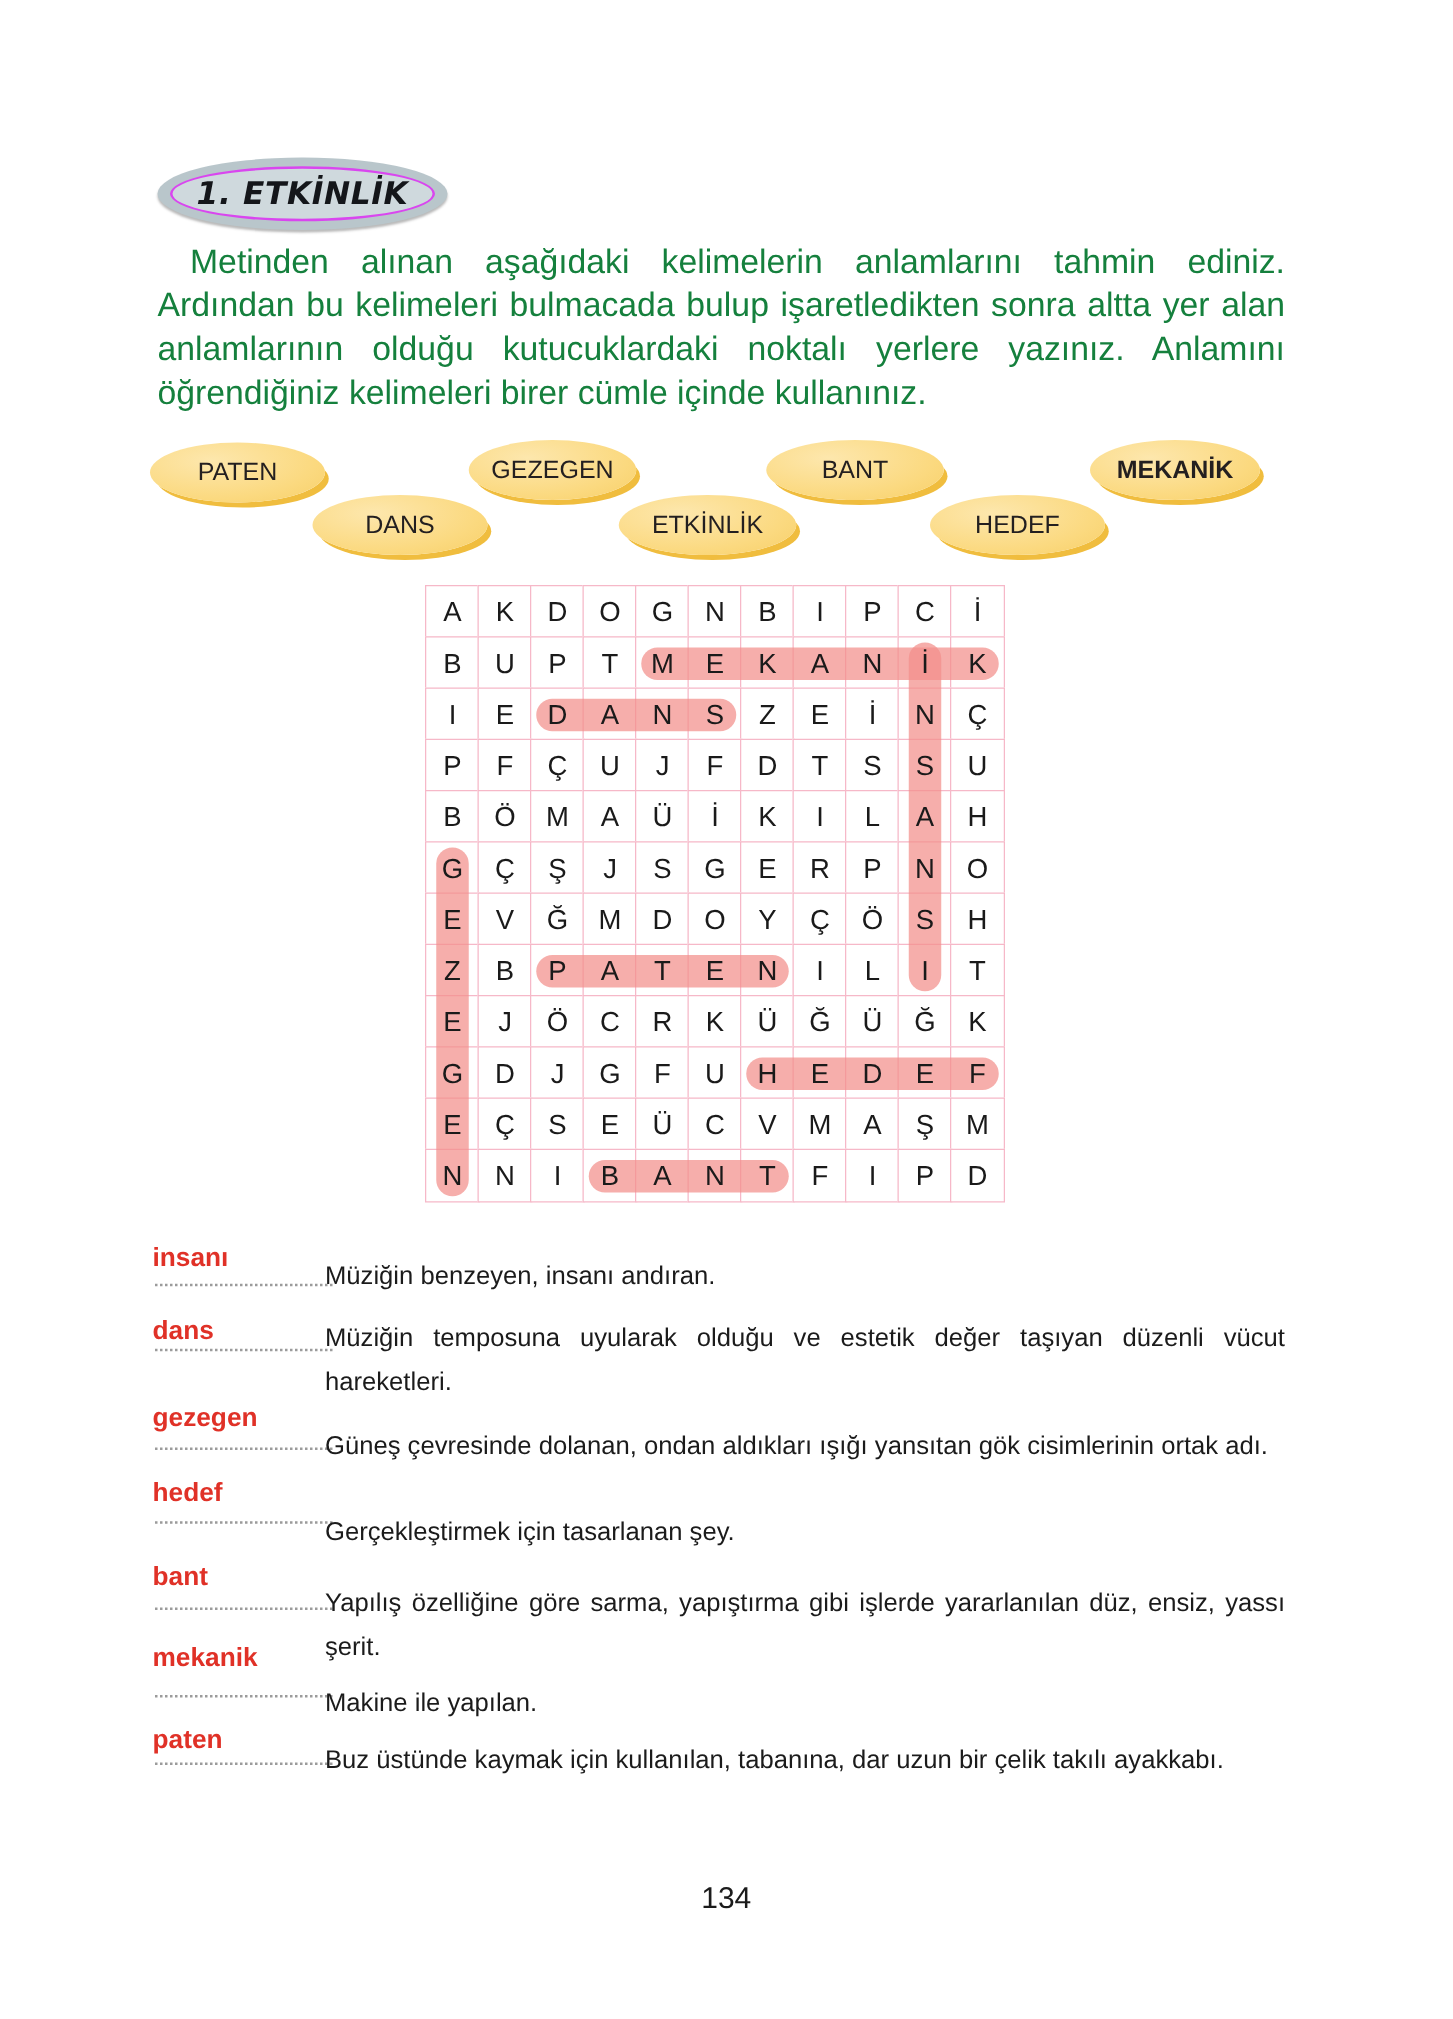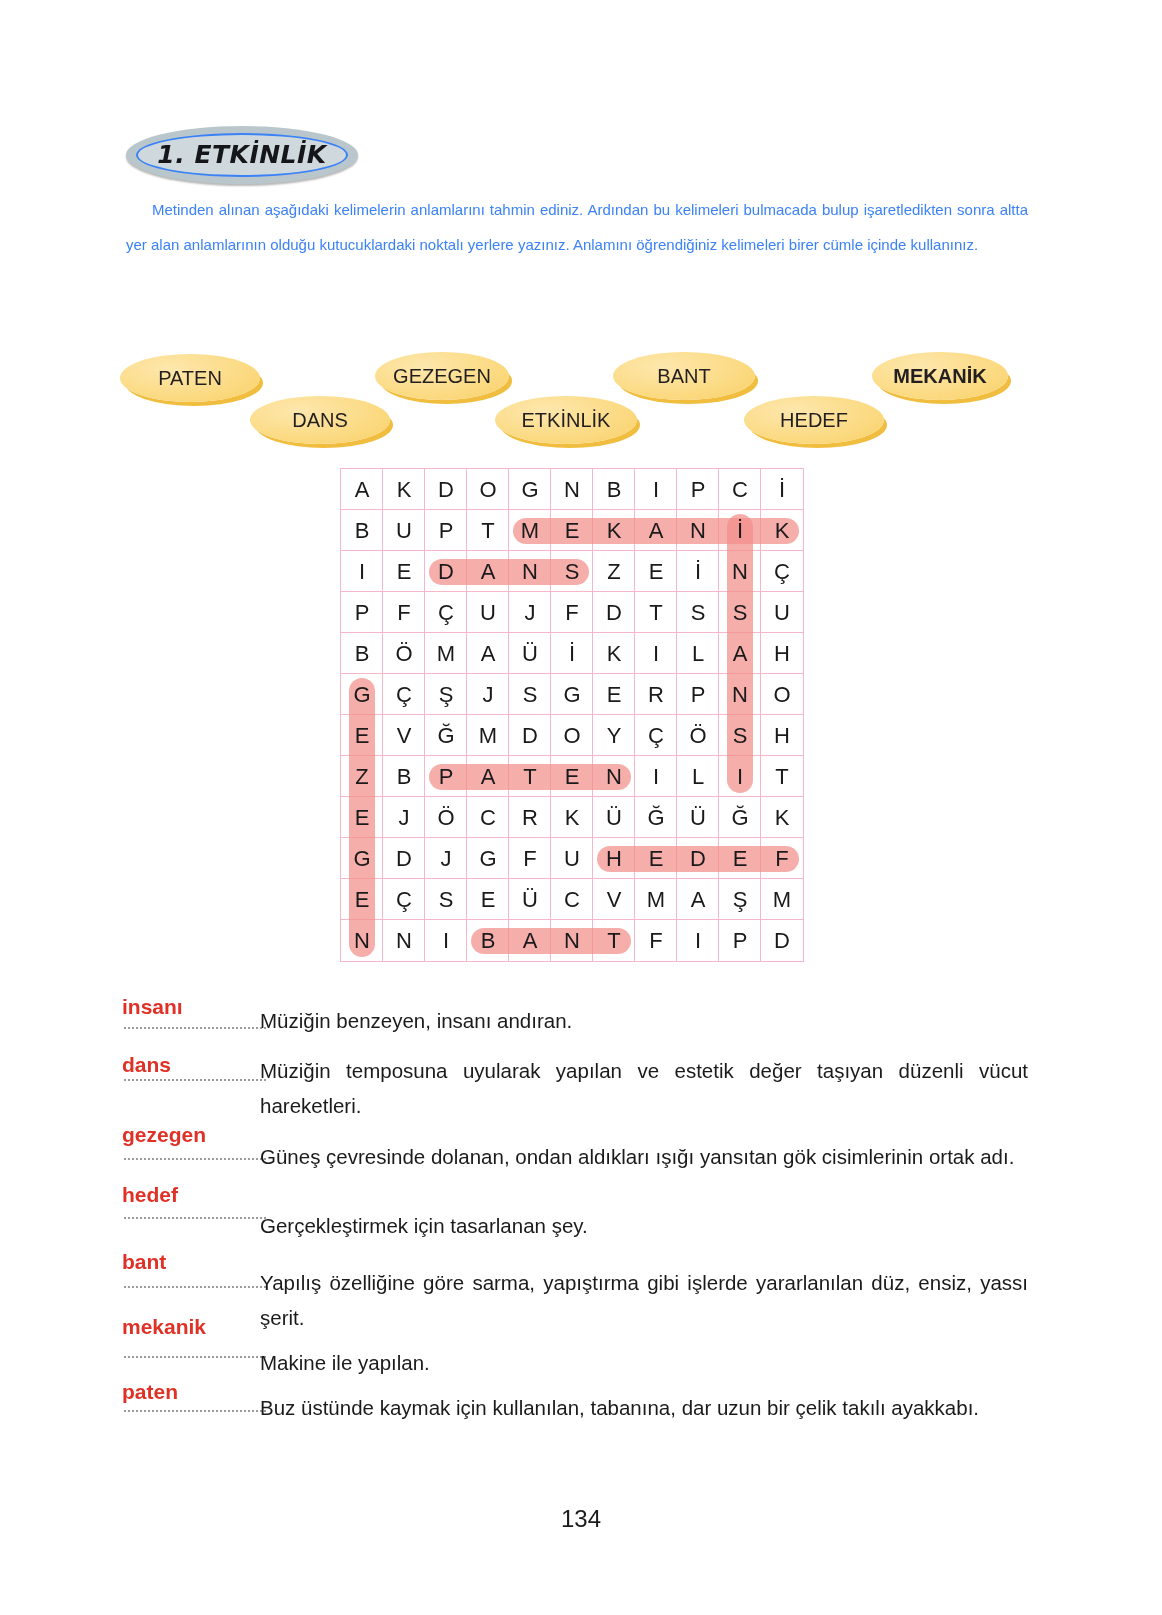--- a/index.html
+++ b/index.html
@@ -37,21 +37,21 @@
     box-shadow: 0 2px 2px rgba(0,0,0,0.28);
   }
   .badge-inner {
     position: absolute;
     left: 10px;
     top: 7px;
     right: 10px;
     bottom: 7px;
     border-radius: 50%;
     background: #cfd9dd;
-    border: 2px solid #3b82f6;
+    border: 2px solid #d946ef;
     display: flex;
     align-items: center;
     justify-content: center;
   }
   .badge-text {
     font-family: "DejaVu Sans", sans-serif;
     font-weight: bold;
     font-style: italic;
     font-size: 25px;
     letter-spacing: 0.5px;
@@ -59,24 +59,24 @@
     white-space: nowrap;
     transform: translateY(-1px);
   }
 
   
   .intro {
     position: absolute;
     left: 126px;
     top: 192px;
     width: 902px;
-    font-size: 15px;
+    font-size: 27px;
     line-height: 35px;
     text-align: justify;
-    color: #3b82f6;
+    color: #15803d;
   }
   .intro .indent { display: inline-block; width: 26px; }
 
   
   .bubbles {
     position: absolute;
     left: 0;
     top: 348px;
     width: 1162px;
     height: 105px;
@@ -631,21 +631,21 @@
 
   <div class="defs" id="defs" style="position: absolute;">
       <div class="defrow" style="position: absolute; left: 0px; top: 0px; width: 906px;">
         <div class="dots" style="top: 32px;"></div>
         <div class="term" style="top: 0px;">insanı</div>
         <div class="meaning" style="top: 8px;">Müziğin benzeyen, insanı andıran.</div>
       </div>
       <div class="defrow" style="position: absolute; left: 0px; top: 0px; width: 906px;">
         <div class="dots" style="top: 84px;"></div>
         <div class="term" style="top: 58px;">dans</div>
-        <div class="meaning" style="top: 58px;">Müziğin temposuna uyularak yapılan ve estetik değer taşıyan düzenli vücut hareketleri.</div>
+        <div class="meaning" style="top: 58px;">Müziğin temposuna uyularak olduğu ve estetik değer taşıyan düzenli vücut hareketleri.</div>
       </div>
       <div class="defrow" style="position: absolute; left: 0px; top: 0px; width: 906px;">
         <div class="dots" style="top: 163px;"></div>
         <div class="term" style="top: 128px;">gezegen</div>
         <div class="meaning" style="top: 128px; margin-top: 16px;">Güneş çevresinde dolanan, ondan aldıkları ışığı yansıtan gök cisimlerinin ortak adı.</div>
       </div>
       <div class="defrow" style="position: absolute; left: 0px; top: 0px; width: 906px;">
         <div class="dots" style="top: 222px;"></div>
         <div class="term" style="top: 188px;">hedef</div>
         <div class="meaning" style="top: 213px;">Gerçekleştirmek için tasarlanan şey.</div>

